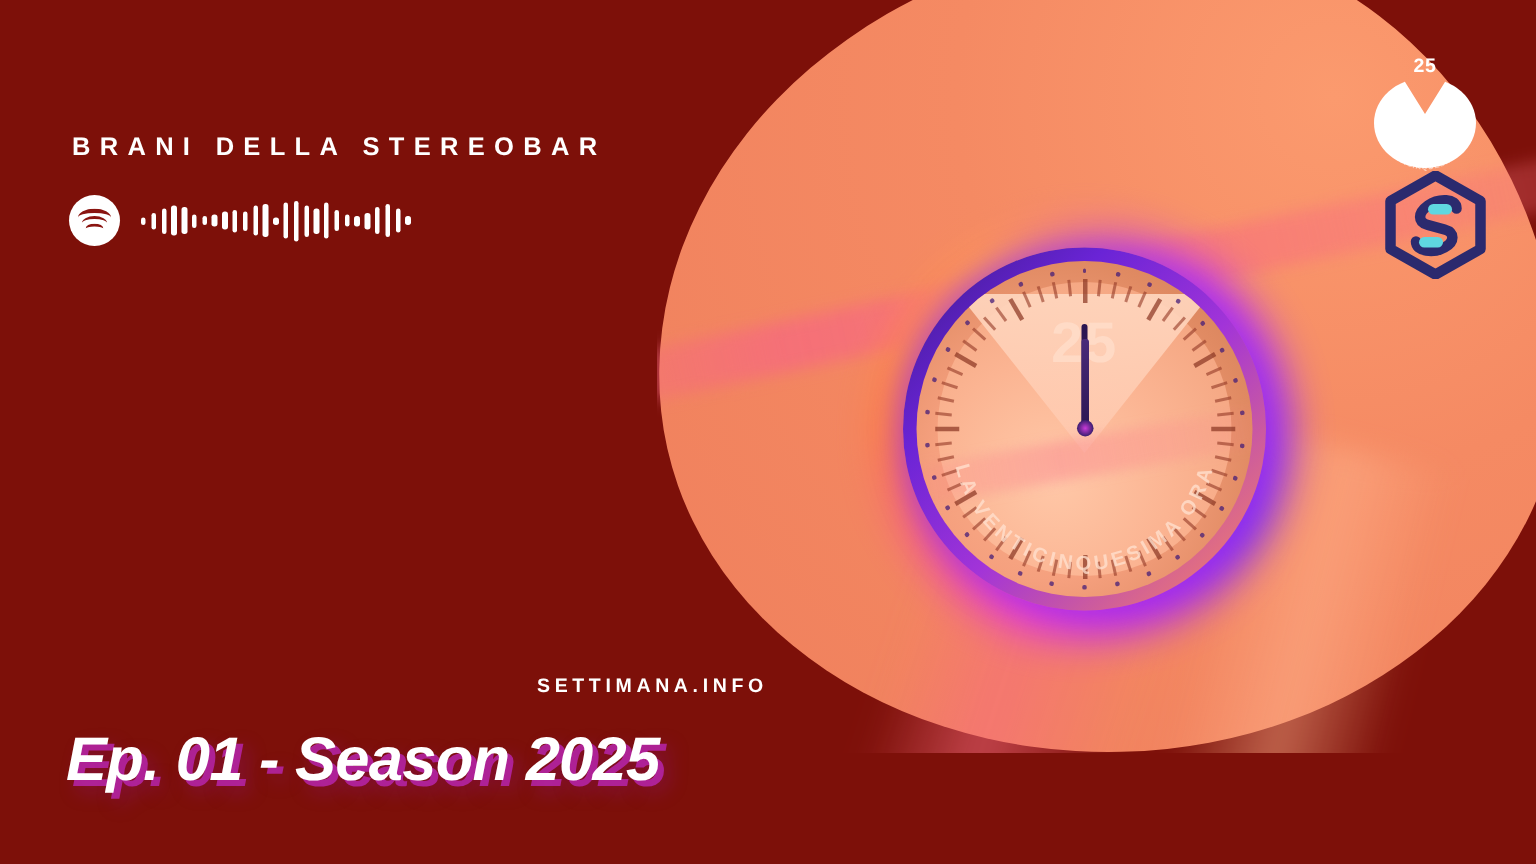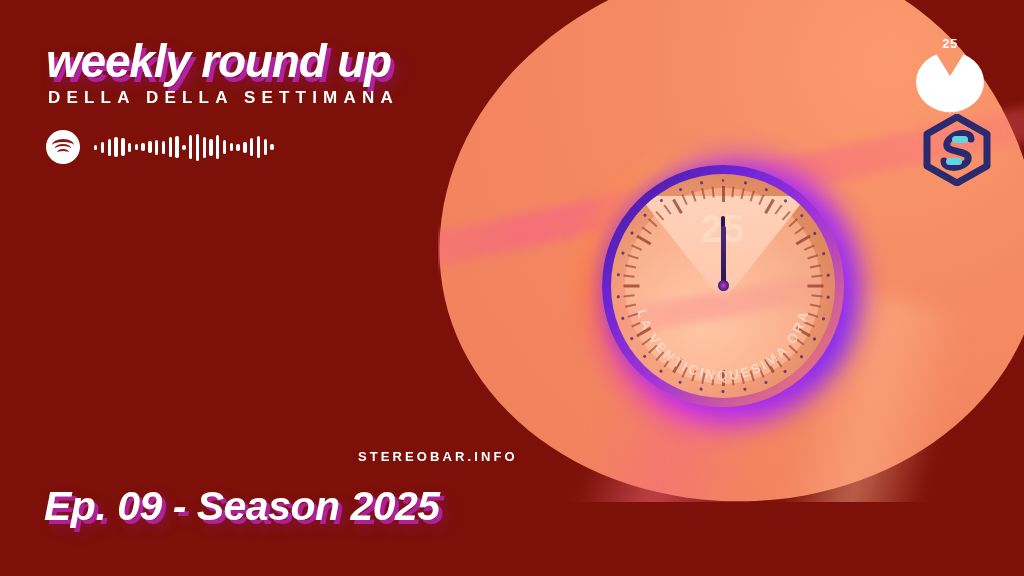--- a/index.html
+++ b/index.html
@@ -424,22 +424,21 @@
           <path id="arcBottom" d="M 24 118 A 88 88 0 0 0 200 118"></path>
         </defs>
         <text><textPath id="arcTextPath" href="#arcBottom" startOffset="50%" text-anchor="middle">LA VENTICINQUESIMA ORA</textPath></text>
       </svg>
       <div class="hand-min"></div>
       <div class="hand-hour"></div>
       <div class="hand-pin"></div>
     </div>
   </div>
 
-  <div class="headline">weekly round up</div>
-  <div class="subhead">DELLA DELLA SETTIMANA</div>
+  <div class="subhead">BRANI DELLA STEREOBAR</div>
 
   <div class="spotify-row">
     <div class="spotify-badge">
       <span class="a1"></span>
         <span class="a2"></span>
         <span class="a3"></span>
     </div>
     <div class="code-bars" id="codeBars">
         <i style="height: 5px;"></i>
         <i style="height: 11px;"></i>
@@ -465,23 +464,23 @@
         <i style="height: 7px;"></i>
         <i style="height: 11px;"></i>
         <i style="height: 18px;"></i>
         <i style="height: 22px;"></i>
         <i style="height: 16px;"></i>
         <i style="height: 6px;"></i>
       </div>
   </div>
 
   <div class="urls">
-    <div>STEREOBAR.INFO</div>
+    <div>SETTIMANA.INFO</div>
   </div>
-  <div class="episode">Ep. 09 - Season 2025</div>
+  <div class="episode">Ep. 01 - Season 2025</div>
 
   <div class="logo-clock">
     <div class="lc-25">25</div>
     <div class="lc-disc"></div>
     <div id="lcTickHost">
         <div class="lc-tick" style="transform: rotate(36deg);"></div>
         <div class="lc-tick" style="transform: rotate(45deg);"></div>
         <div class="lc-tick" style="transform: rotate(54deg);"></div>
         <div class="lc-tick" style="transform: rotate(63deg);"></div>
         <div class="lc-tick" style="transform: rotate(72deg);"></div>

